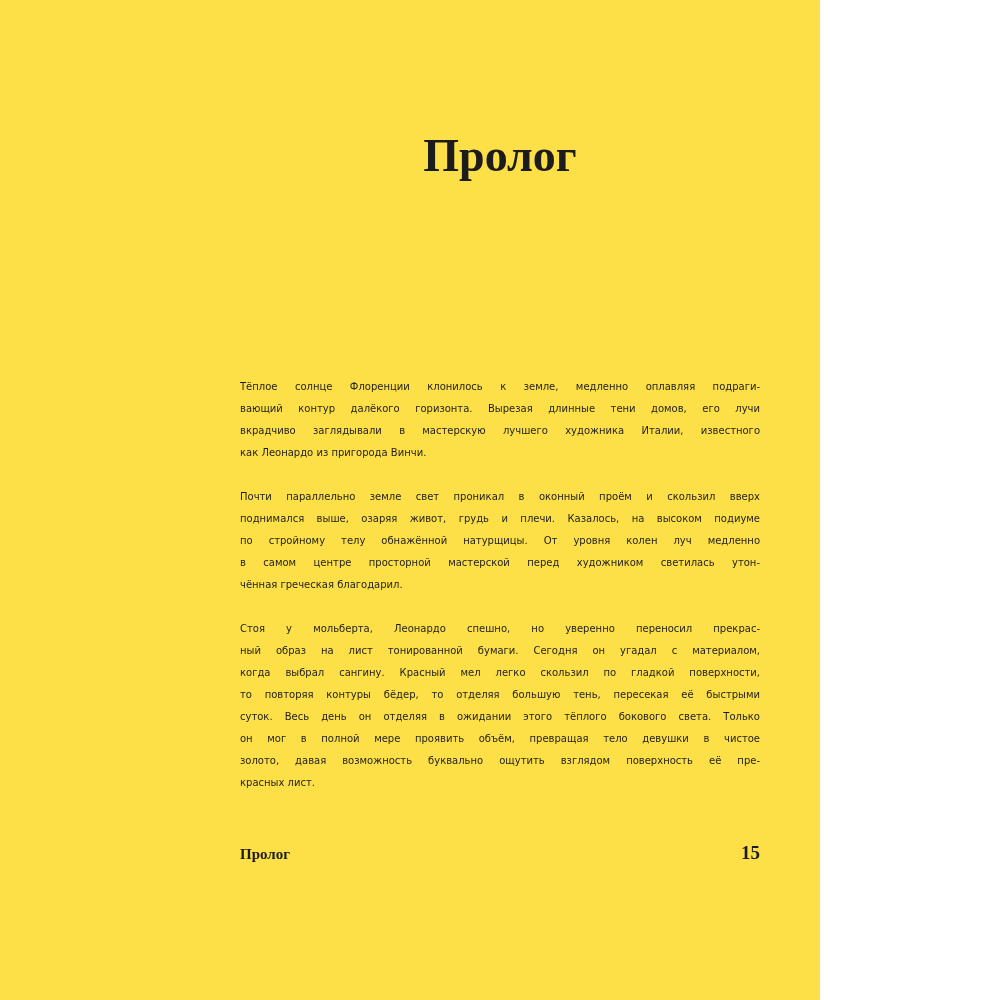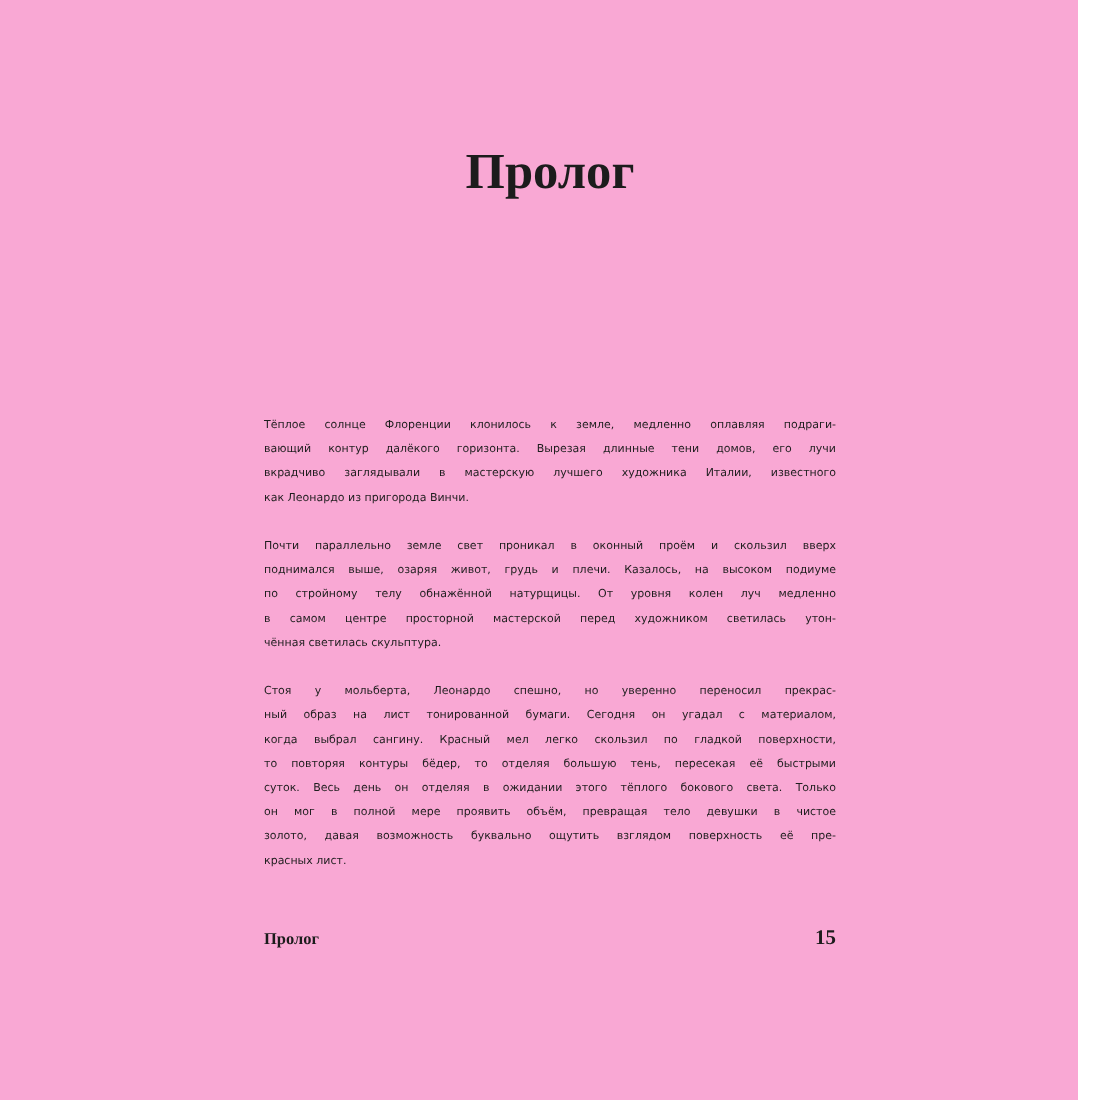--- a/index.html
+++ b/index.html
@@ -10,22 +10,22 @@
     body {
       width: 1000px;
       height: 1000px;
       position: relative;
       overflow: hidden;
       color: #1a1a1a;
     }
     .page {
       position: absolute;
       left: 0; top: 0;
-      width: 980px; height: 1000px;
-      background: #f9a8d4;
+      width: 820px; height: 1000px;
+      background: #fde047;
     }
     .chapter-title {
       position: absolute;
       left: 0;
       top: 128px;
       width: 1000px;
       text-align: center;
       font-family: "Liberation Serif", "DejaVu Serif", serif;
       font-weight: bold;
       font-size: 46px;
@@ -98,21 +98,21 @@
       <span class="line">вающий контур далёкого горизонта. Вырезая длинные тени домов, его лучи</span>
       <span class="line">вкрадчиво заглядывали в мастерскую лучшего художника Италии, известного</span>
       <span class="line last">как Леонардо из пригорода Винчи.</span>
     </p>
 
     <p class="paragraph">
       <span class="line">Почти параллельно земле свет проникал в оконный проём и скользил вверх</span>
       <span class="line">поднимался выше, озаряя живот, грудь и плечи. Казалось, на высоком подиуме</span>
       <span class="line">по стройному телу обнажённой натурщицы. От уровня колен луч медленно</span>
       <span class="line">в самом центре просторной мастерской перед художником светилась утон-</span>
-      <span class="line last">чённая светилась скульптура.</span>
+      <span class="line last">чённая греческая благодарил.</span>
     </p>
 
     <p class="paragraph">
       <span class="line">Стоя у мольберта, Леонардо спешно, но уверенно переносил прекрас-</span>
       <span class="line">ный образ на лист тонированной бумаги. Сегодня он угадал с материалом,</span>
       <span class="line">когда выбрал сангину. Красный мел легко скользил по гладкой поверхности,</span>
       <span class="line">то повторяя контуры бёдер, то отделяя большую тень, пересекая её быстрыми</span>
       <span class="line">суток. Весь день он отделяя в ожидании этого тёплого бокового света. Только</span>
       <span class="line">он мог в полной мере проявить объём, превращая тело девушки в чистое</span>
       <span class="line">золото, давая возможность буквально ощутить взглядом поверхность её пре-</span>

